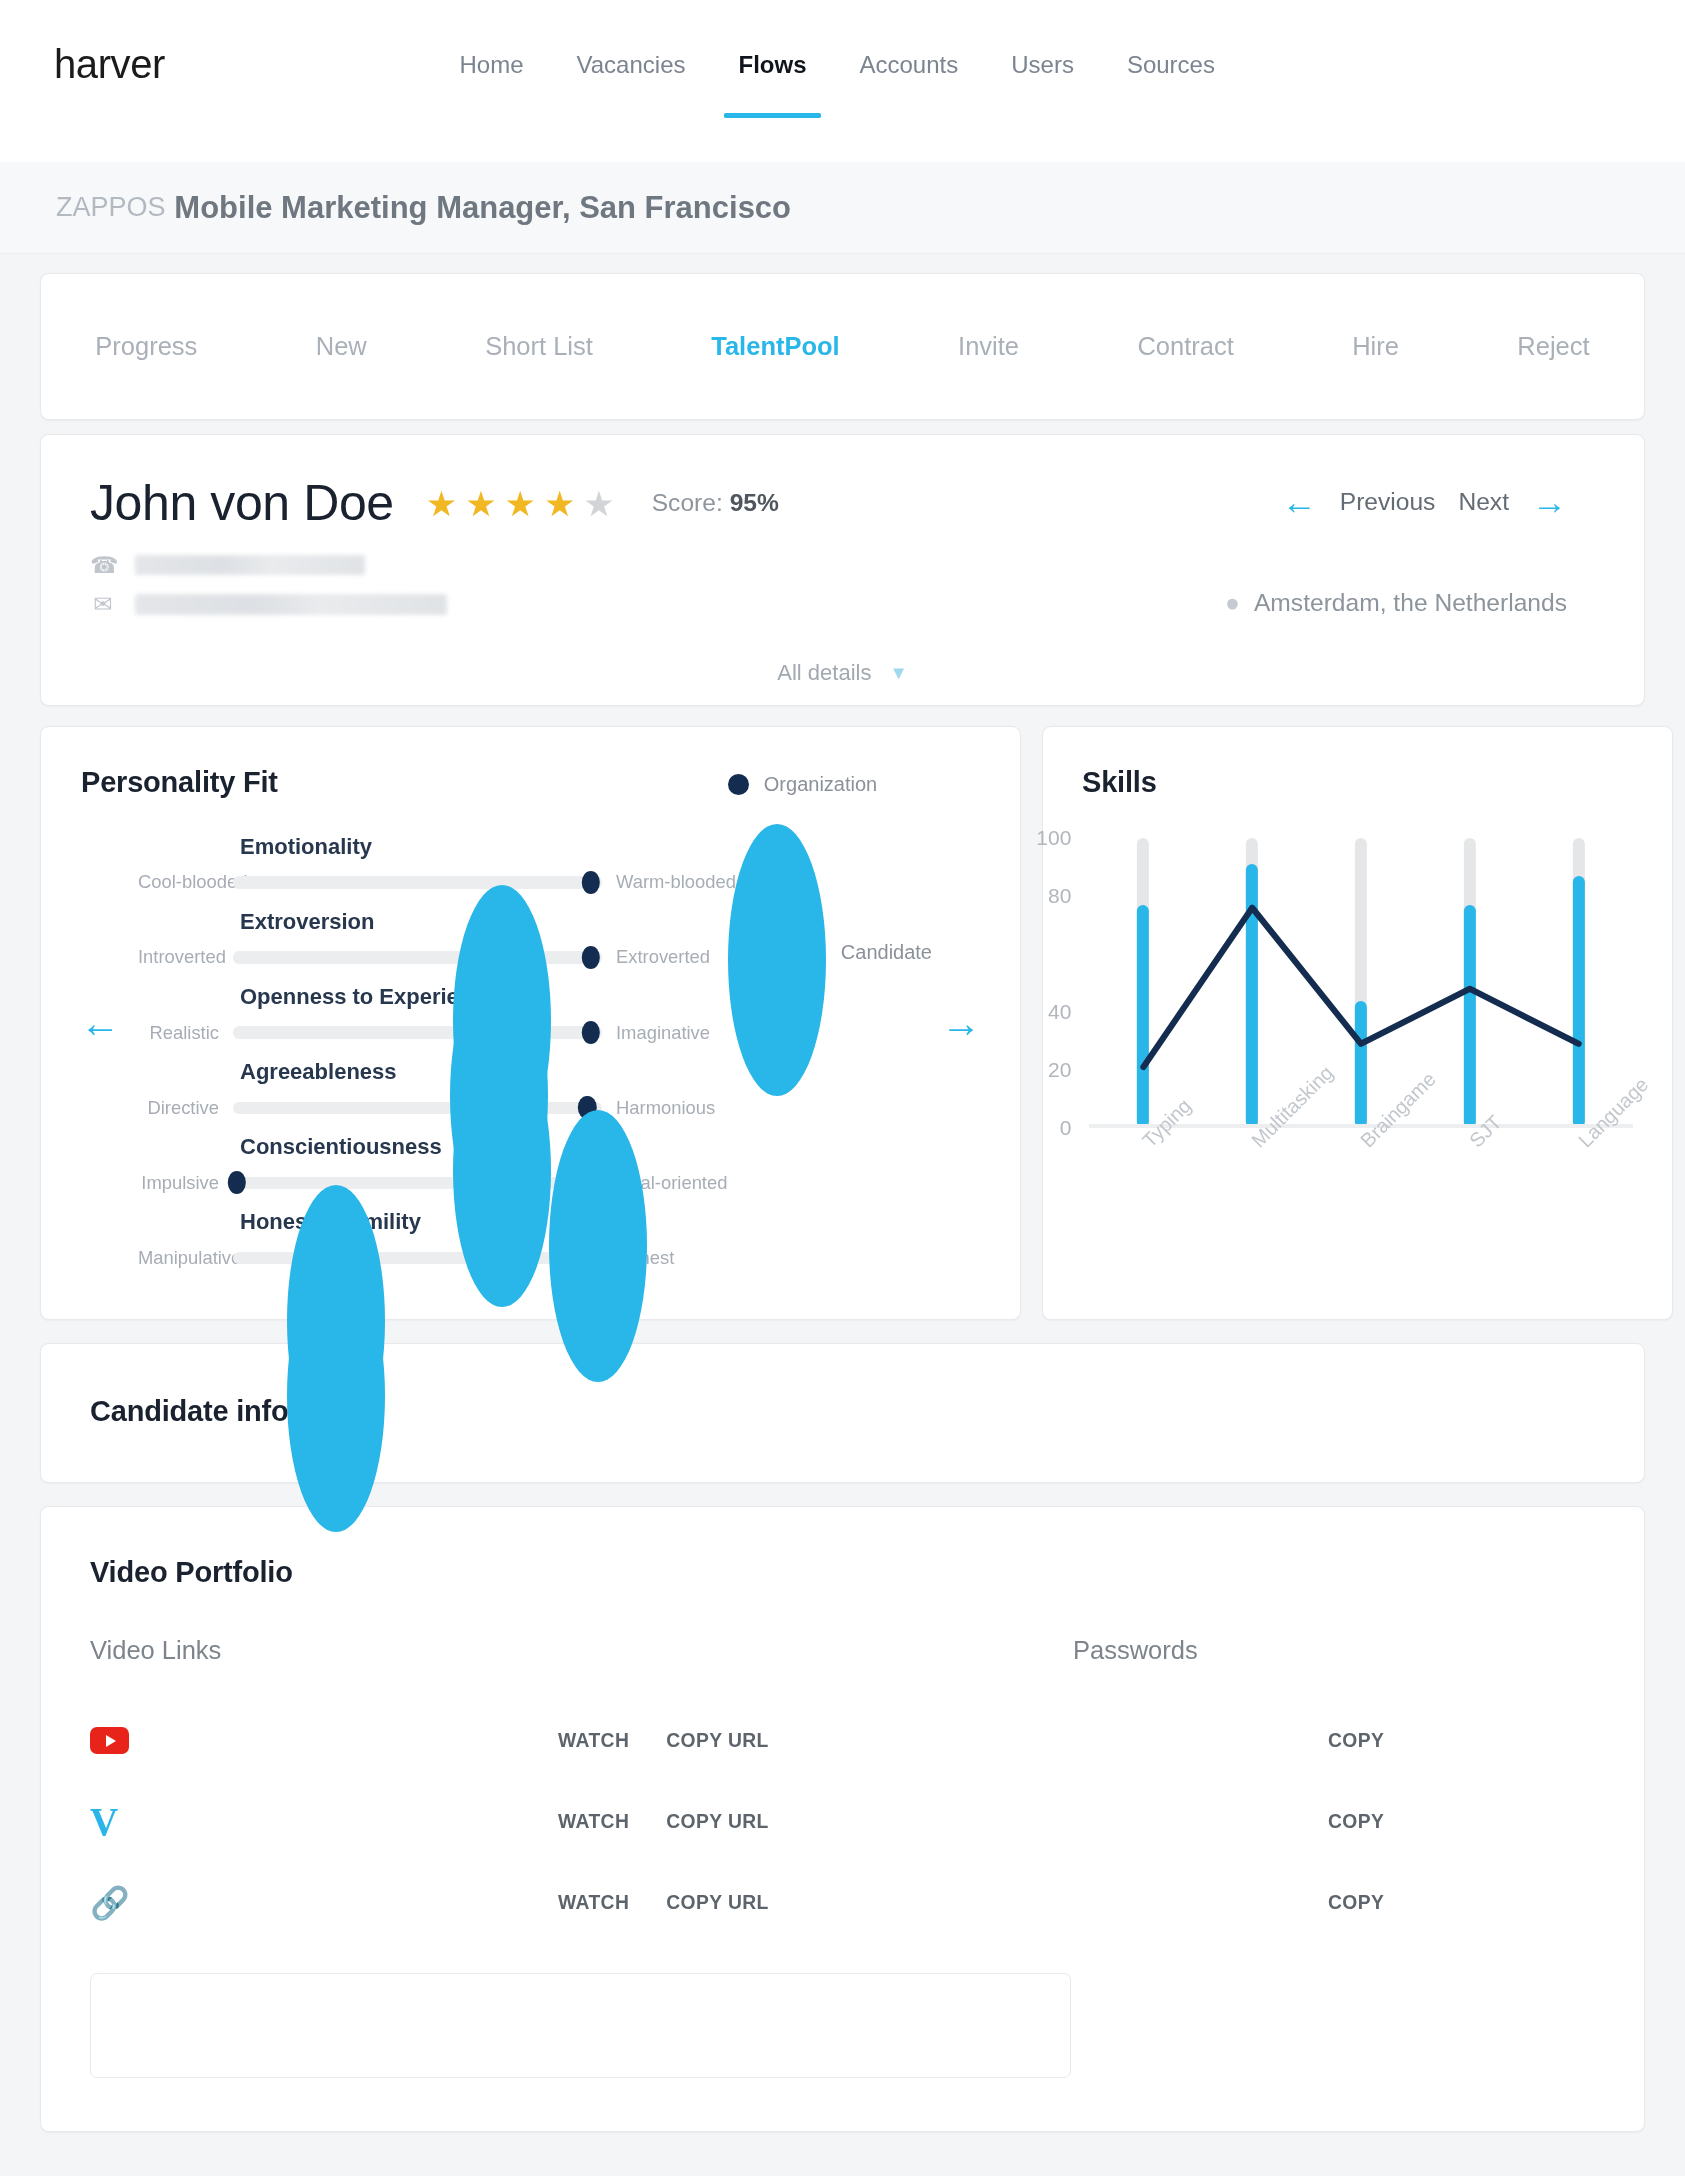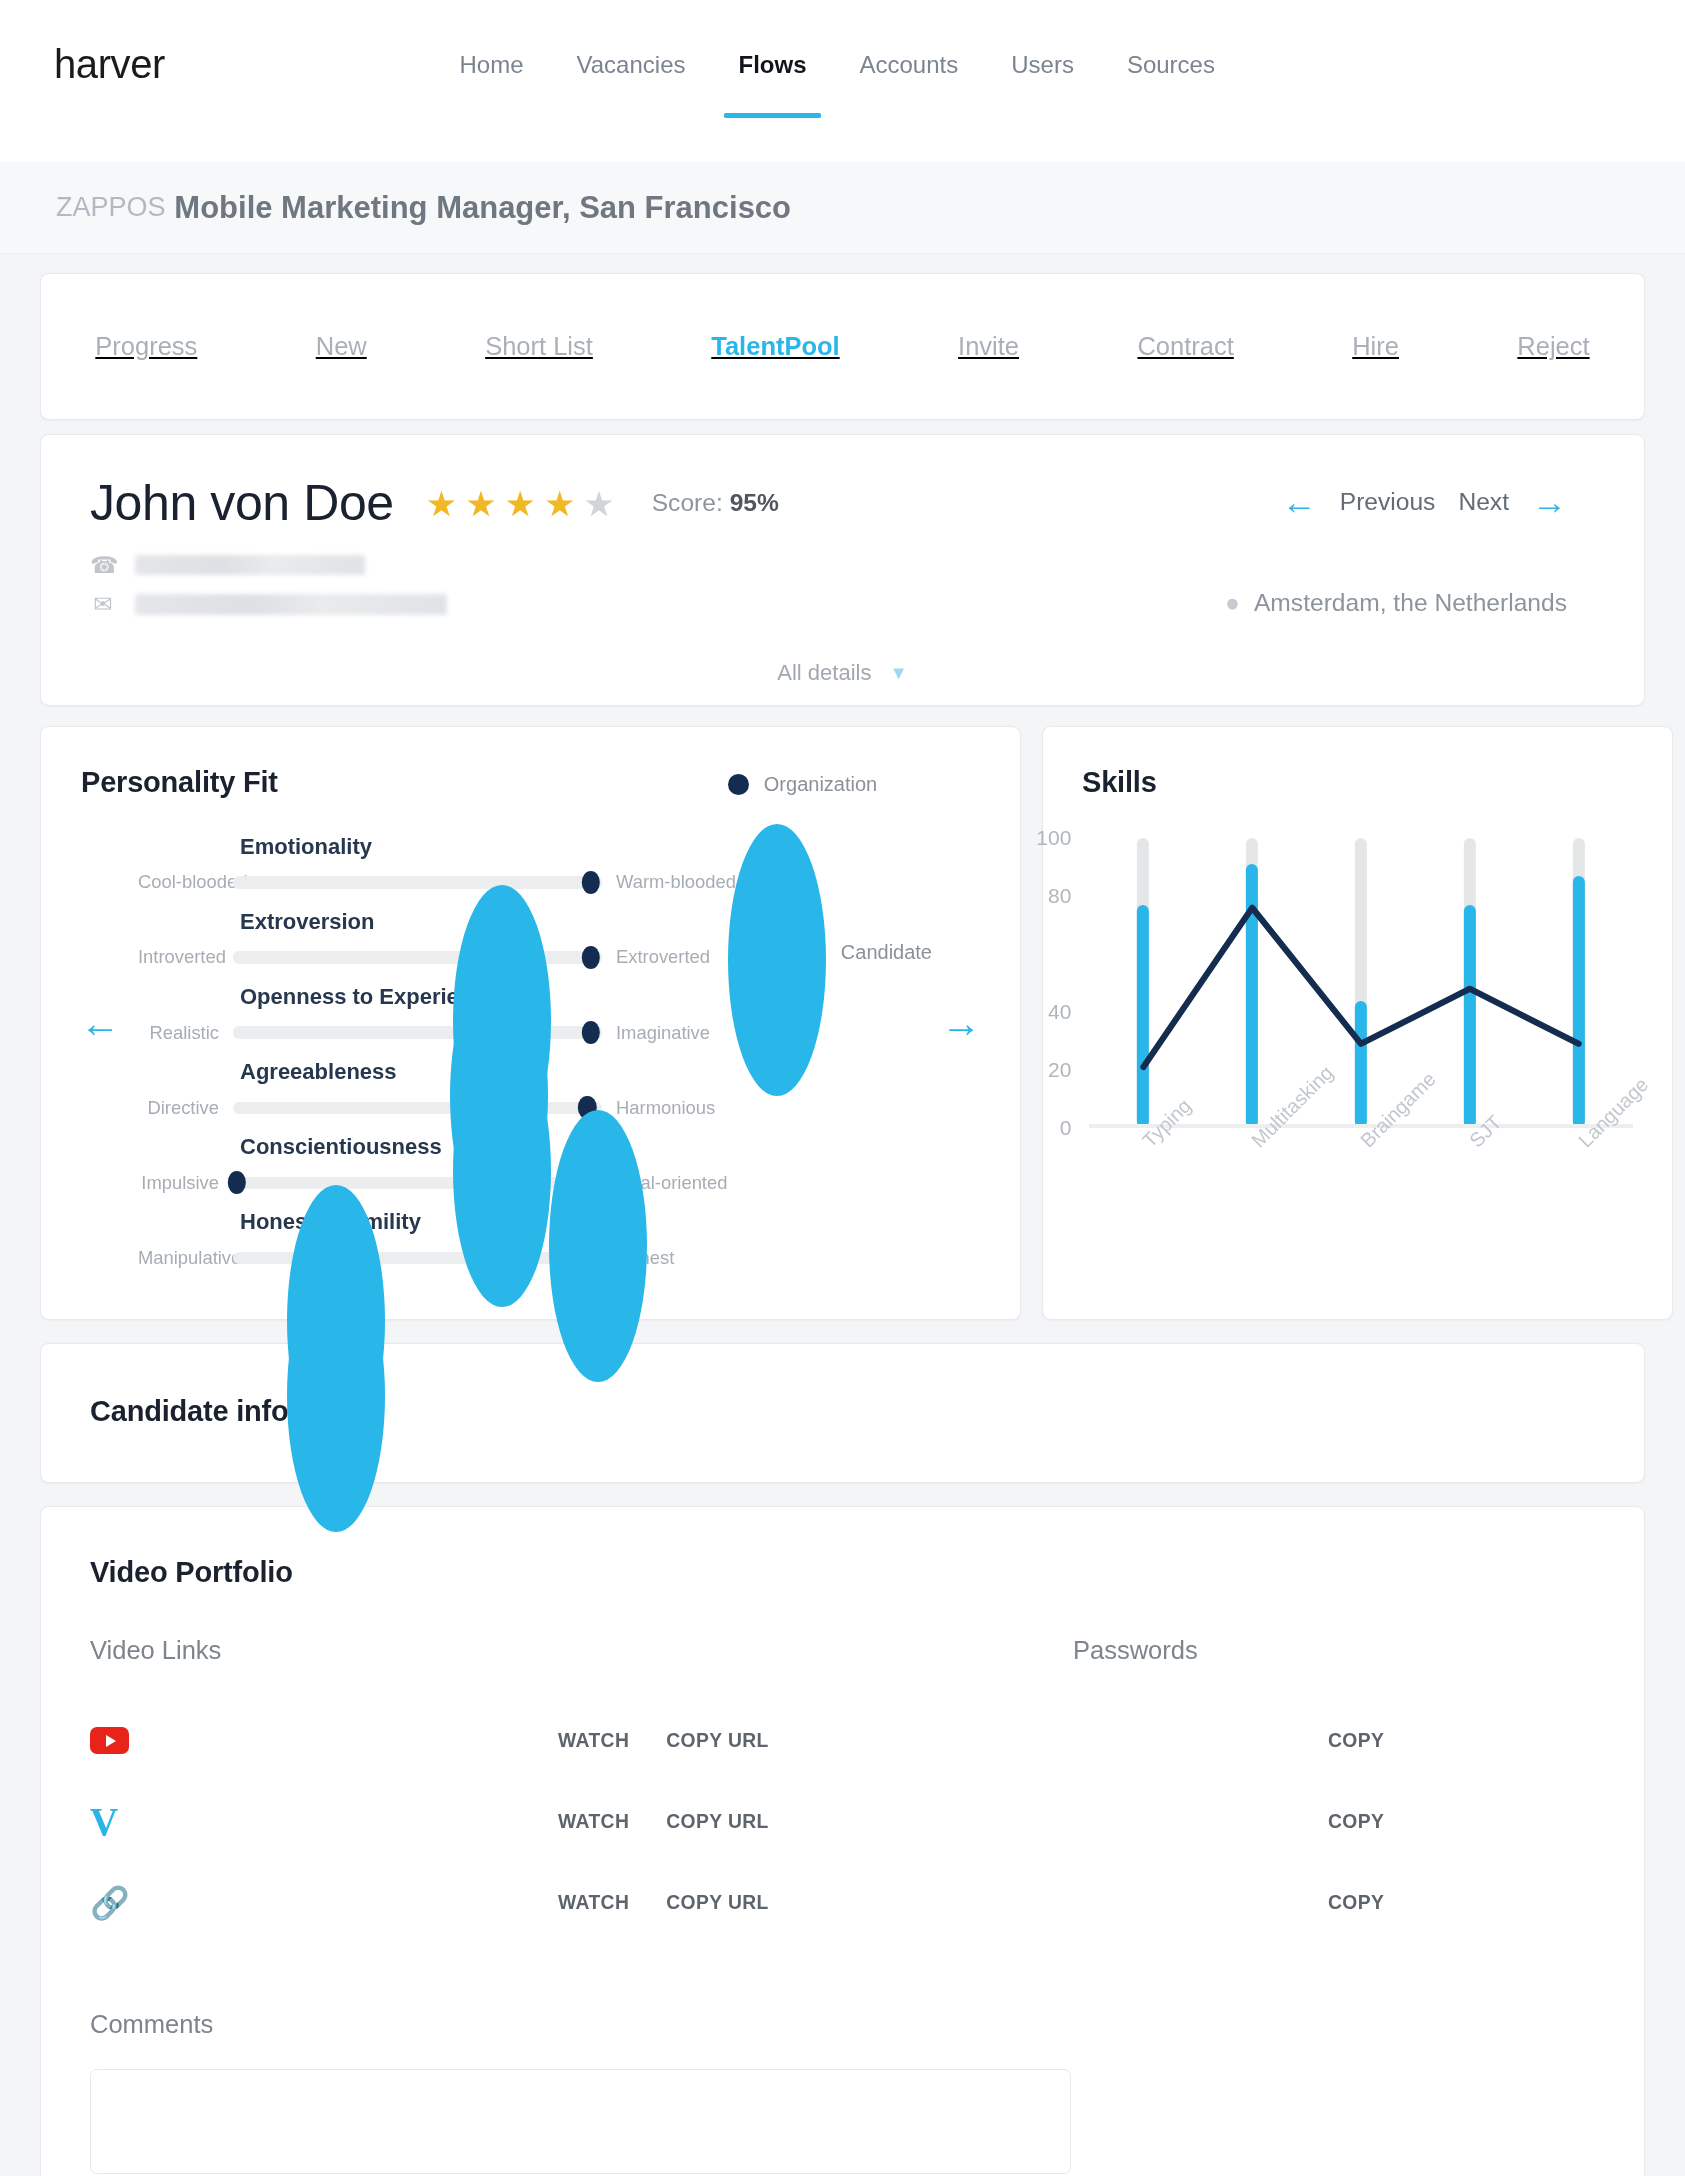--- a/index.html
+++ b/index.html
@@ -75,21 +75,20 @@
   }
 
   
   .stages {
     margin-top: 19.3px;
     height: 147px;
     display: flex;
     align-items: center;
     padding: 0 49px;
     justify-content: space-between;
-    text-decoration: underline;
   }
   .stage {
     font-size: 25.5px;
     color: #aab0b8;
     cursor: pointer;
     white-space: nowrap;
     padding: 0 5.3px;
   }
   .stage.active { color: #29b6e8; font-weight: bold; }
 
@@ -604,19 +603,18 @@
             <span class="pw-val"><span class="redact pw2"></span></span>
             <span class="vact">COPY</span>
           </div>
           <div class="pw-row">
             <span class="pw-val"><span class="redact pw3"></span></span>
             <span class="vact">COPY</span>
           </div>
         </div>
       </div>
 
-      <div class="comments-head">Comments</div>
       <div class="comment-box" placeholder=""></div>
     </div>
 
   </div>
 </div>
 
 
 </body></html>

